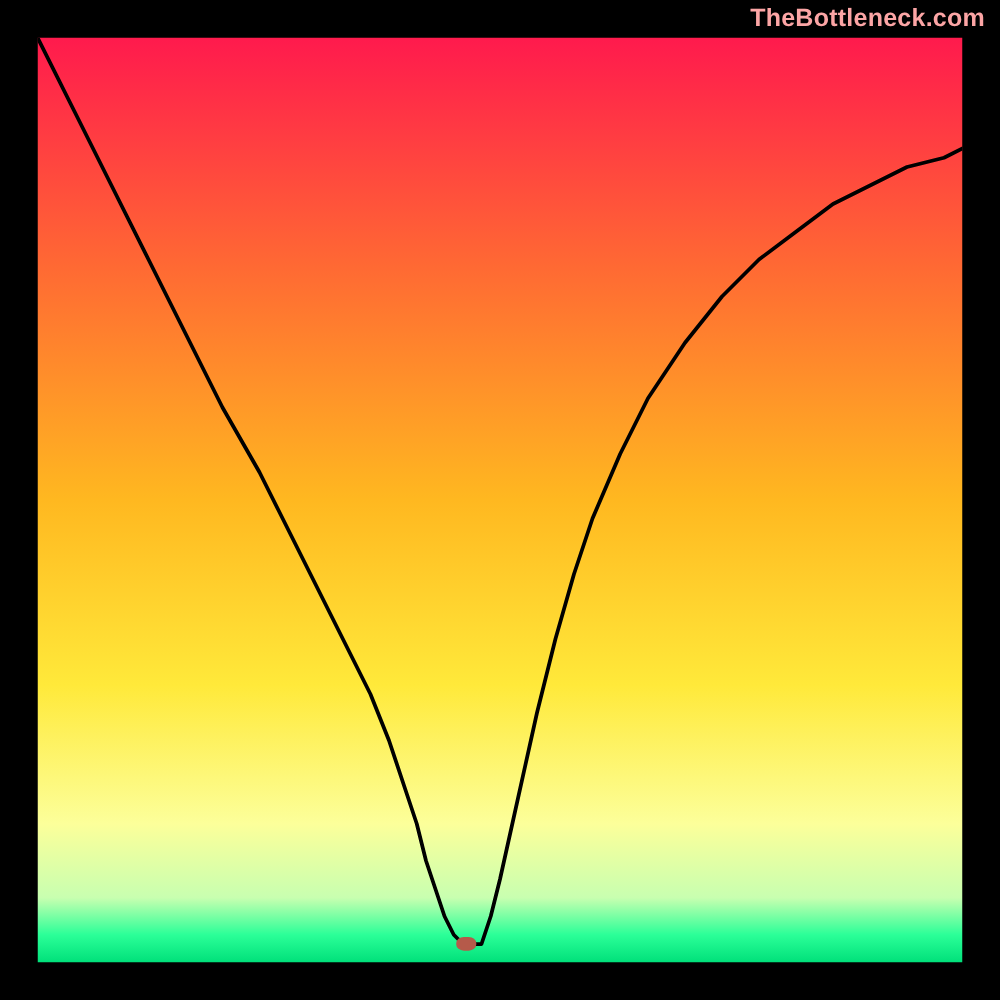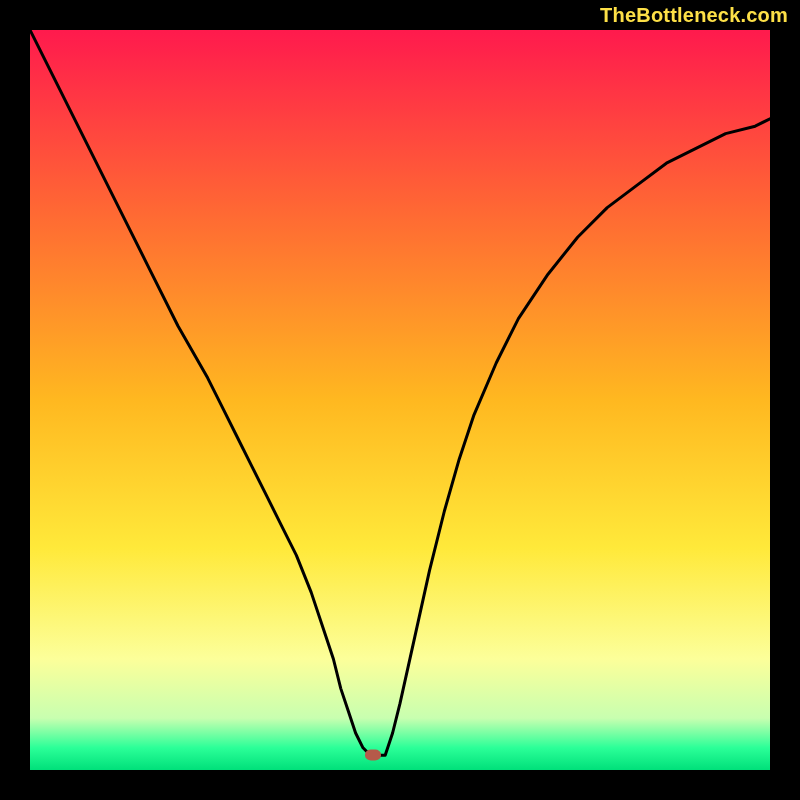--- a/index.html
+++ b/index.html
@@ -16,21 +16,21 @@
     top: 0;
     left: 0;
     width: 800px;
     height: 800px;
     background: #000;
   }
   .watermark {
     position: absolute;
     top: 4px;
     right: 12px;
-    color: #fde047;
+    color: #fca5a5;
     font-size: 20px;
     font-weight: 600;
     letter-spacing: 0.2px;
     user-select: none;
   }
   .plot {
     position: absolute;
     left: 30px;
     top: 30px;
     width: 740px;

